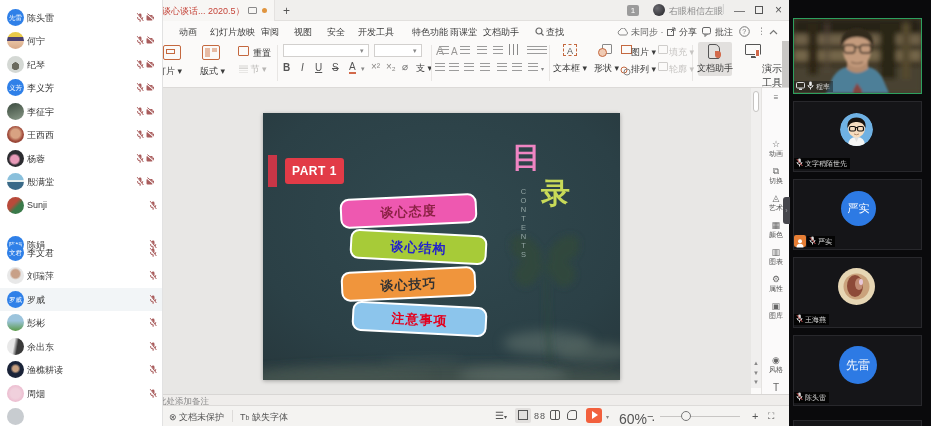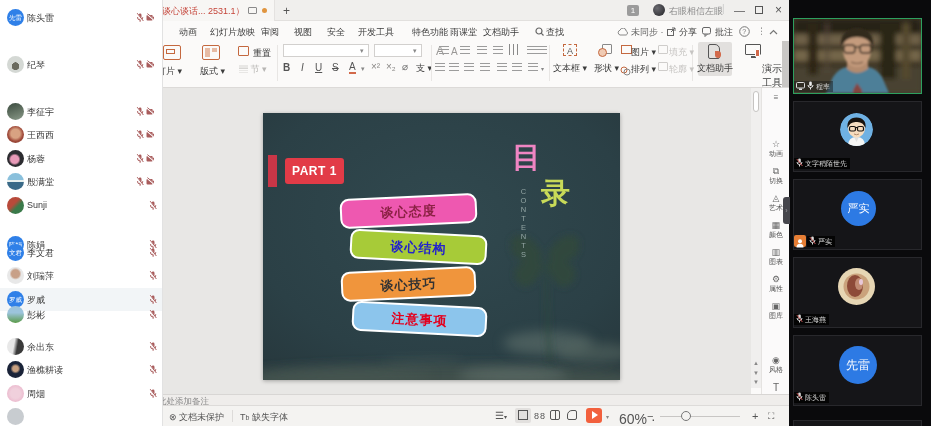--- a/index.html
+++ b/index.html
@@ -38,21 +38,21 @@
   .tname { position:absolute; left:0; bottom:2px; height:11px; background:rgba(0,0,0,.8);
            color:#ddd; font-size:7px; line-height:11px; padding:0 3px 0 2px; white-space:nowrap; }
   .bigav { position:absolute; border-radius:50%; color:#fff; text-align:center; }
 </style>
 </head>
 <body>
 
 <div id="wps" class="abs"></div>
 <div id="titlebar" class="abs">
   <div class="abs" style="left:0;top:0;width:120px;height:21px;background:#f7f6f4;border-right:1px solid #e4e2e0;"></div>
-  <div class="abs" style="left:7px;top:5px;font-size:9px;color:#c5453a;white-space:nowrap;">谈心谈话... 2531.1）</div>
+  <div class="abs" style="left:7px;top:5px;font-size:9px;color:#c5453a;white-space:nowrap;">谈心谈话... 2020.5）</div>
   <div class="abs" style="left:93px;top:7px;width:9px;height:7px;border:1px solid #8a8a8a;border-radius:1px;"></div>
   <div class="abs" style="left:107px;top:8px;width:5px;height:5px;border-radius:50%;background:#e0953f;"></div>
   <div class="abs" style="left:128px;top:4px;font-size:12px;color:#555;">+</div>
   <div class="abs" style="left:472px;top:5px;width:12px;height:11px;background:#9b9b9b;border-radius:2px;color:#fff;font-size:8px;text-align:center;line-height:11px;">1</div>
   <div class="abs" style="left:498px;top:4px;width:12px;height:12px;border-radius:50%;background:radial-gradient(circle at 35% 35%, #6a6a70, #222226);"></div>
   <div class="abs" style="left:514px;top:5px;font-size:9px;color:#8a8a8a;">右眼相信左眼</div>
   <div class="abs" style="left:567px;top:3px;font-size:10px;color:#ccc;">|</div>
   <div class="abs" style="left:579px;top:4px;font-size:11px;color:#555;">—</div>
   <div class="abs" style="left:600px;top:6px;width:8px;height:8px;border:1px solid #555;"></div>
   <div class="abs" style="left:620px;top:3px;font-size:12px;color:#555;">×</div>
@@ -282,37 +282,71 @@
         <line x1="0.8" y1="0.6" x2="7" y2="8.4" stroke="#fff" stroke-width="1.6"></line>
         <line x1="1.2" y1="0.2" x2="7.4" y2="8" stroke="#a95c5c"></line>
       </svg>
       <svg class="pmic" style="left:146px;" width="11" height="10">
         <rect x="0.5" y="2" width="6.2" height="5.5" rx="1" fill="#a95c5c"></rect>
         <path d="M7 4 L10.5 2.2 V7.3 L7 5.5 Z" fill="#a95c5c"></path>
         <line x1="1" y1="1" x2="10" y2="8.6" stroke="#fff" stroke-width="1.6"></line>
         <line x1="1.4" y1="0.6" x2="10.4" y2="8.2" stroke="#a95c5c"></line>
       </svg>
     </div>
+<div class="prow" style="top:29px;">
+      <div class="pav" style="background:linear-gradient(180deg,#e8c948 0%,#e8c948 30%,#4a4070 30%,#4a4070 52%,#e8c3a2 52%,#d8a888 100%);"></div>
+      <span class="pname">何宁</span>
+      <svg class="pmic" style="left:136px;" width="8" height="10">
+        <rect x="2.7" y="0.5" width="2.8" height="5" rx="1.4" fill="#a95c5c"></rect>
+        <path d="M1.4 4.2 a2.7 2.7 0 0 0 5.4 0" fill="none" stroke="#a95c5c"></path>
+        <line x1="4.1" y1="7" x2="4.1" y2="8.8" stroke="#a95c5c"></line>
+        <line x1="0.8" y1="0.6" x2="7" y2="8.4" stroke="#fff" stroke-width="1.6"></line>
+        <line x1="1.2" y1="0.2" x2="7.4" y2="8" stroke="#a95c5c"></line>
+      </svg>
+      <svg class="pmic" style="left:146px;" width="11" height="10">
+        <rect x="0.5" y="2" width="6.2" height="5.5" rx="1" fill="#a95c5c"></rect>
+        <path d="M7 4 L10.5 2.2 V7.3 L7 5.5 Z" fill="#a95c5c"></path>
+        <line x1="1" y1="1" x2="10" y2="8.6" stroke="#fff" stroke-width="1.6"></line>
+        <line x1="1.4" y1="0.6" x2="10.4" y2="8.2" stroke="#a95c5c"></line>
+      </svg>
+    </div>
 <div class="prow" style="top:52.5px;">
       <div class="pav" style="background:radial-gradient(circle at 50% 60%, #6a6a5e 0 28%, #d4d8d4 30%);"></div>
       <span class="pname">纪琴</span>
       <svg class="pmic" style="left:136px;" width="8" height="10">
         <rect x="2.7" y="0.5" width="2.8" height="5" rx="1.4" fill="#a95c5c"></rect>
         <path d="M1.4 4.2 a2.7 2.7 0 0 0 5.4 0" fill="none" stroke="#a95c5c"></path>
         <line x1="4.1" y1="7" x2="4.1" y2="8.8" stroke="#a95c5c"></line>
         <line x1="0.8" y1="0.6" x2="7" y2="8.4" stroke="#fff" stroke-width="1.6"></line>
         <line x1="1.2" y1="0.2" x2="7.4" y2="8" stroke="#a95c5c"></line>
       </svg>
       <svg class="pmic" style="left:146px;" width="11" height="10">
         <rect x="0.5" y="2" width="6.2" height="5.5" rx="1" fill="#a95c5c"></rect>
         <path d="M7 4 L10.5 2.2 V7.3 L7 5.5 Z" fill="#a95c5c"></path>
         <line x1="1" y1="1" x2="10" y2="8.6" stroke="#fff" stroke-width="1.6"></line>
         <line x1="1.4" y1="0.6" x2="10.4" y2="8.2" stroke="#a95c5c"></line>
       </svg>
     </div>
+<div class="prow" style="top:76px;">
+      <div class="pav" style="background:#2f80e8;">义芳</div>
+      <span class="pname">李义芳</span>
+      <svg class="pmic" style="left:136px;" width="8" height="10">
+        <rect x="2.7" y="0.5" width="2.8" height="5" rx="1.4" fill="#a95c5c"></rect>
+        <path d="M1.4 4.2 a2.7 2.7 0 0 0 5.4 0" fill="none" stroke="#a95c5c"></path>
+        <line x1="4.1" y1="7" x2="4.1" y2="8.8" stroke="#a95c5c"></line>
+        <line x1="0.8" y1="0.6" x2="7" y2="8.4" stroke="#fff" stroke-width="1.6"></line>
+        <line x1="1.2" y1="0.2" x2="7.4" y2="8" stroke="#a95c5c"></line>
+      </svg>
+      <svg class="pmic" style="left:146px;" width="11" height="10">
+        <rect x="0.5" y="2" width="6.2" height="5.5" rx="1" fill="#a95c5c"></rect>
+        <path d="M7 4 L10.5 2.2 V7.3 L7 5.5 Z" fill="#a95c5c"></path>
+        <line x1="1" y1="1" x2="10" y2="8.6" stroke="#fff" stroke-width="1.6"></line>
+        <line x1="1.4" y1="0.6" x2="10.4" y2="8.2" stroke="#a95c5c"></line>
+      </svg>
+    </div>
 <div class="prow" style="top:99.5px;">
       <div class="pav" style="background:linear-gradient(160deg,#3a4a3e,#6a7a6a 60%,#8a9a8a);"></div>
       <span class="pname">李征宇</span>
       <svg class="pmic" style="left:136px;" width="8" height="10">
         <rect x="2.7" y="0.5" width="2.8" height="5" rx="1.4" fill="#a95c5c"></rect>
         <path d="M1.4 4.2 a2.7 2.7 0 0 0 5.4 0" fill="none" stroke="#a95c5c"></path>
         <line x1="4.1" y1="7" x2="4.1" y2="8.8" stroke="#a95c5c"></line>
         <line x1="0.8" y1="0.6" x2="7" y2="8.4" stroke="#fff" stroke-width="1.6"></line>
         <line x1="1.2" y1="0.2" x2="7.4" y2="8" stroke="#a95c5c"></line>
       </svg>
@@ -422,21 +456,21 @@
       <div class="pav" style="background:#2f80e8;">罗威</div>
       <span class="pname">罗威</span>
       <svg class="pmic" style="left:149px;" width="8" height="10">
         <rect x="2.7" y="0.5" width="2.8" height="5" rx="1.4" fill="#a95c5c"></rect>
         <path d="M1.4 4.2 a2.7 2.7 0 0 0 5.4 0" fill="none" stroke="#a95c5c"></path>
         <line x1="4.1" y1="7" x2="4.1" y2="8.8" stroke="#a95c5c"></line>
         <line x1="0.8" y1="0.6" x2="7" y2="8.4" stroke="#fff" stroke-width="1.6"></line>
         <line x1="1.2" y1="0.2" x2="7.4" y2="8" stroke="#a95c5c"></line>
       </svg>
     </div>
-<div class="prow" style="top:303px;">
+<div class="prow" style="top:311px;">
       <div class="pav" style="background:linear-gradient(180deg,#9cc4dc 0 40%,#5a9a48);"></div>
       <span class="pname">彭彬</span>
       <svg class="pmic" style="left:149px;" width="8" height="10">
         <rect x="2.7" y="0.5" width="2.8" height="5" rx="1.4" fill="#a95c5c"></rect>
         <path d="M1.4 4.2 a2.7 2.7 0 0 0 5.4 0" fill="none" stroke="#a95c5c"></path>
         <line x1="4.1" y1="7" x2="4.1" y2="8.8" stroke="#a95c5c"></line>
         <line x1="0.8" y1="0.6" x2="7" y2="8.4" stroke="#fff" stroke-width="1.6"></line>
         <line x1="1.2" y1="0.2" x2="7.4" y2="8" stroke="#a95c5c"></line>
       </svg>
     </div>

